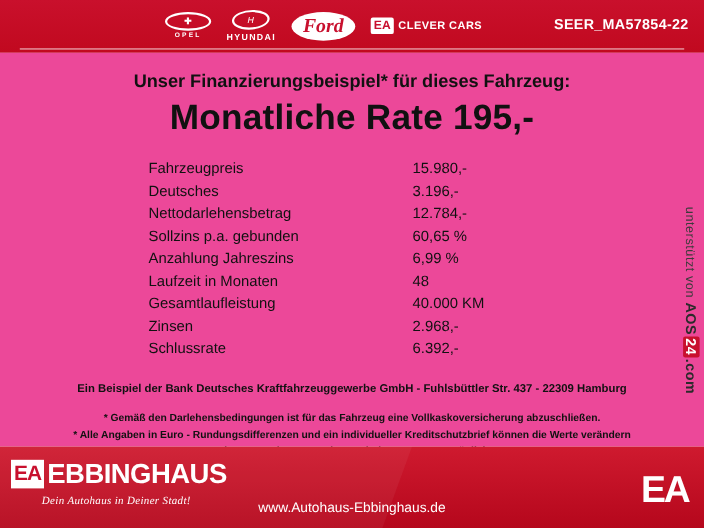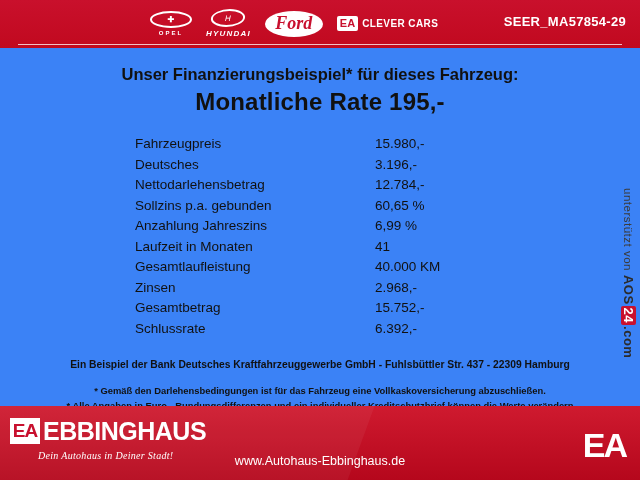--- a/index.html
+++ b/index.html
@@ -29,21 +29,21 @@
     font-size: 8px; font-weight: bold; letter-spacing: .5px;
   }
   .brand-sub { font-size: 6px; letter-spacing: 2px; margin-top: 2px; font-weight: bold; }
   .hyundai-mark {
     width: 34px; height: 18px; border: 2px solid #fff; border-radius: 50% / 50%;
     transform: skewX(-12deg);
     display:flex; align-items:center; justify-content:center;
     font-size: 8px; color:#fff;
   }
   .hyundai-wrap { display:flex; flex-direction:column; align-items:center; }
-  .hyundai-name { font-size: 8px; font-weight: bold; letter-spacing: 1.2px; color:#fff; margin-top:2px;font-style:italic;}
+  .hyundai-name { font-size: 8px; font-weight: bold; letter-spacing: 1.2px; color:#fff; margin-top:2px;}
   .ford-mark {
     width: 58px; height: 26px; background: #fff; border-radius: 50%/50%;
     display:flex; align-items:center; justify-content:center;
     color: #c8102e; font-family: "Liberation Serif", serif; font-style: italic;
     font-weight: bold; font-size: 18px;
   }
   .clever {
     display:flex; align-items:center; gap: 4px; color: #fff;
   }
   .clever-badge {
@@ -55,28 +55,28 @@
     position: absolute; right: 14px; top: 14px; color: #ffffff;
     font-size: 13px; font-weight: bold; letter-spacing: .3px;
   }
   .header-underline {
     position: absolute; left: 18px; top: 44px; width: 604px; height: 1px;
     background: rgba(255,255,255,0.75);
   }
 
   
   .content {
-    position: absolute; left: 0; top: 48px; width: 640px; height: 358px; background:#3b82f6;
+    position: absolute; left: 0; top: 48px; width: 640px; height: 358px; background:#ec4899;
   }
   .title1 {
     text-align: center; font-size: 16.5px; font-weight: bold; color: #111;
     margin-top: 17px;
   }
   .title2 {
-    text-align: center; font-size: 24px; font-weight: bold; color: #111;
+    text-align: center; font-size: 32px; font-weight: bold; color: #111;
     margin-top: 4px; letter-spacing: .2px;
   }
 
   .table {
     margin: 18px auto 16px auto; width: 370px; padding-left: 0;
   }
   .row { display: flex; font-size: 13.5px; color:#111; line-height: 20.5px; }
   .row .k { width: 240px; }
   .row .v { flex: 1; }
 
@@ -164,21 +164,21 @@
       </div>
 
       <div class="ford-mark">Ford</div>
 
       <div class="clever">
         <span class="clever-badge">EA</span>
         <span class="clever-text">CLEVER CARS</span>
       </div>
     </div>
 
-    <div class="stock-id">SEER_MA57854-29</div>
+    <div class="stock-id">SEER_MA57854-22</div>
     <div class="header-underline"></div>
   </div>
 
   <div class="content">
 
     <div class="title1">Unser Finanzierungsbeispiel* für dieses Fahrzeug:</div>
     <div class="title2">Monatliche Rate 195,-</div>
 
     <div class="table">
       <div class="row">
@@ -196,33 +196,29 @@
       <div class="row">
         <span class="k">Sollzins p.a. gebunden</span>
         <span class="v">60,65 %</span>
       </div>
       <div class="row">
         <span class="k">Anzahlung Jahreszins</span>
         <span class="v">6,99 %</span>
       </div>
       <div class="row">
         <span class="k">Laufzeit in Monaten</span>
-        <span class="v">41</span>
+        <span class="v">48</span>
       </div>
       <div class="row">
         <span class="k">Gesamtlaufleistung</span>
         <span class="v">40.000 KM</span>
       </div>
       <div class="row">
         <span class="k">Zinsen</span>
         <span class="v">2.968,-</span>
-      </div>
-      <div class="row">
-        <span class="k">Gesamtbetrag</span>
-        <span class="v">15.752,-</span>
       </div>
       <div class="row">
         <span class="k">Schlussrate</span>
         <span class="v">6.392,-</span>
       </div>
     </div>
 
     <div class="bank">Ein Beispiel der Bank Deutsches Kraftfahrzeuggewerbe GmbH - Fuhlsbüttler Str. 437 - 22309 Hamburg</div>
 
     <div class="notes">

